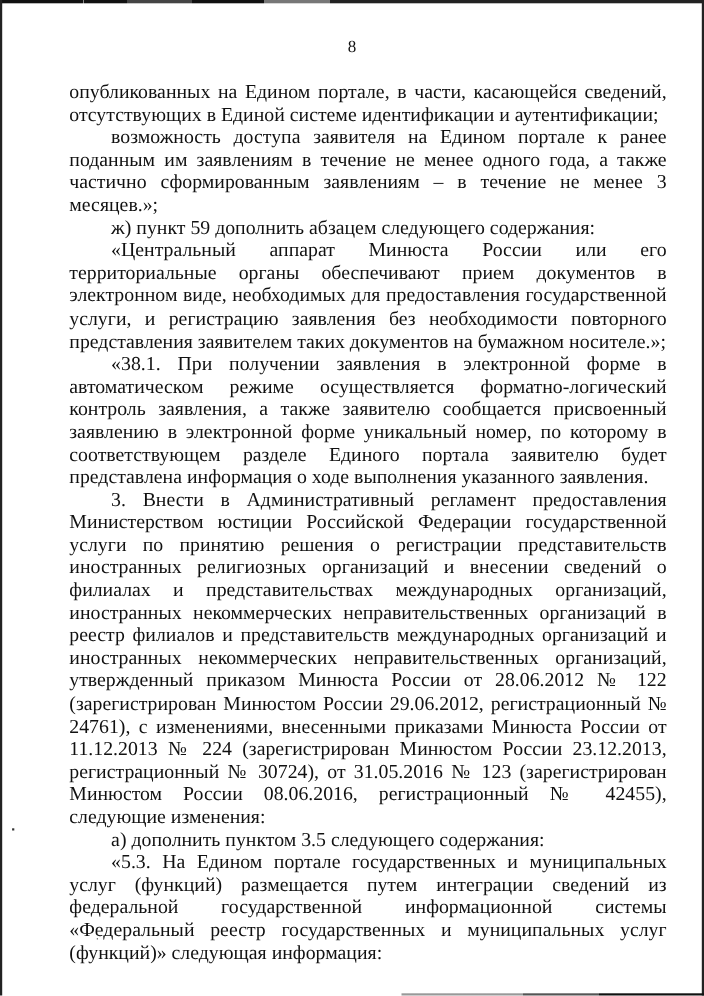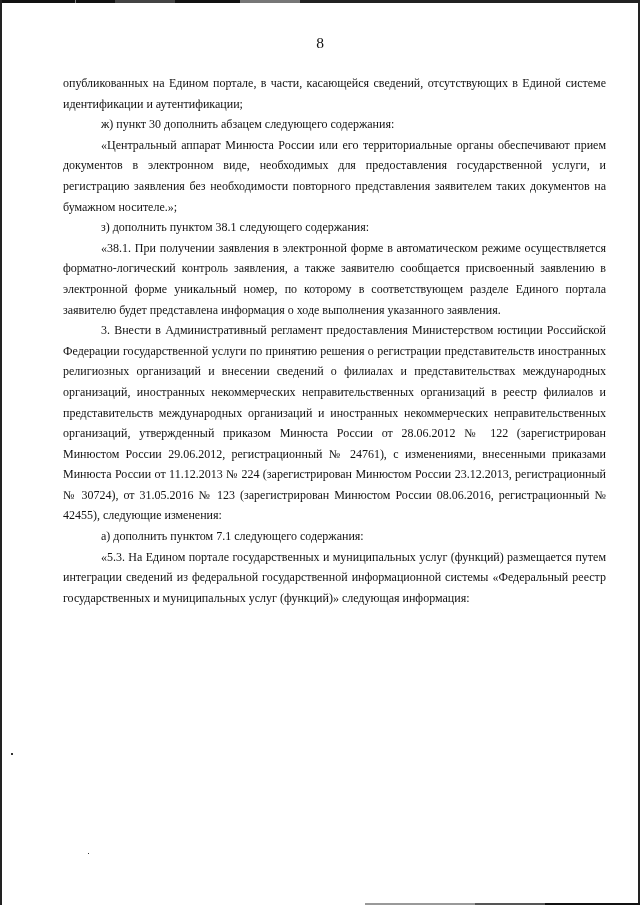--- a/index.html
+++ b/index.html
@@ -53,21 +53,21 @@
       line-height: 20px;
     }
     .content {
       position: absolute;
       left: 63px;
       top: 73px;
       width: 543px;
     }
     .para {
       margin: 0;
-      font-size: 12px;
+      font-size: 18px;
       line-height: 20.6px;
       text-align: justify;
       text-indent: 38px;
       hyphens: none;
     }
     .para.no-indent {
       text-indent: 0;
     }
   </style>
 </head>
@@ -77,20 +77,20 @@
 <div class="scan-edge-left"></div>
 <div class="scan-edge-right"></div>
 <div class="scan-edge-bottom"></div>
 <div class="speck" style="left:11px; top:753px;"></div>
 <div class="speck" style="left:88px; top:853px; width:1px; height:1px;"></div>
 
 <div class="page-number">8</div>
 
 <div class="content">
   <p class="para no-indent">опубликованных на Едином портале, в части, касающейся сведений, отсутствующих в Единой системе идентификации и аутентификации;</p>
-  <p class="para">ж) пункт 30 дополнить абзацем следующего содержания:</p>
+  <p class="para">возможность доступа заявителя на Едином портале к ранее поданным им заявлениям в течение не менее одного года, а также частично сформированным заявлениям – в течение не менее 3 месяцев.»;</p>
+  <p class="para">ж) пункт 59 дополнить абзацем следующего содержания:</p>
   <p class="para">«Центральный аппарат Минюста России или его территориальные органы обеспечивают прием документов в электронном виде, необходимых для предоставления государственной услуги, и регистрацию заявления без необходимости повторного представления заявителем таких документов на бумажном носителе.»;</p>
-  <p class="para">з) дополнить пунктом 38.1 следующего содержания:</p>
   <p class="para">«38.1. При получении заявления в электронной форме в автоматическом режиме осуществляется форматно-логический контроль заявления, а также заявителю сообщается присвоенный заявлению в электронной форме уникальный номер, по которому в соответствующем разделе Единого портала заявителю будет представлена информация о ходе выполнения указанного заявления.</p>
   <p class="para">3. Внести в Административный регламент предоставления Министерством юстиции Российской Федерации государственной услуги по принятию решения о регистрации представительств иностранных религиозных организаций и внесении сведений о филиалах и представительствах международных организаций, иностранных некоммерческих неправительственных организаций в реестр филиалов и представительств международных организаций и иностранных некоммерческих неправительственных организаций, утвержденный приказом Минюста России от 28.06.2012 № 122 (зарегистрирован Минюстом России 29.06.2012, регистрационный № 24761), с изменениями, внесенными приказами Минюста России от 11.12.2013 № 224 (зарегистрирован Минюстом России 23.12.2013, регистрационный № 30724), от 31.05.2016 № 123 (зарегистрирован Минюстом России 08.06.2016, регистрационный № 42455), следующие изменения:</p>
-  <p class="para">а) дополнить пунктом 7.1 следующего содержания:</p>
+  <p class="para">а) дополнить пунктом 3.5 следующего содержания:</p>
   <p class="para">«5.3. На Едином портале государственных и муниципальных услуг (функций) размещается путем интеграции сведений из федеральной государственной информационной системы «Федеральный реестр государственных и муниципальных услуг (функций)» следующая информация:</p>
 </div>
 
 </body></html>

